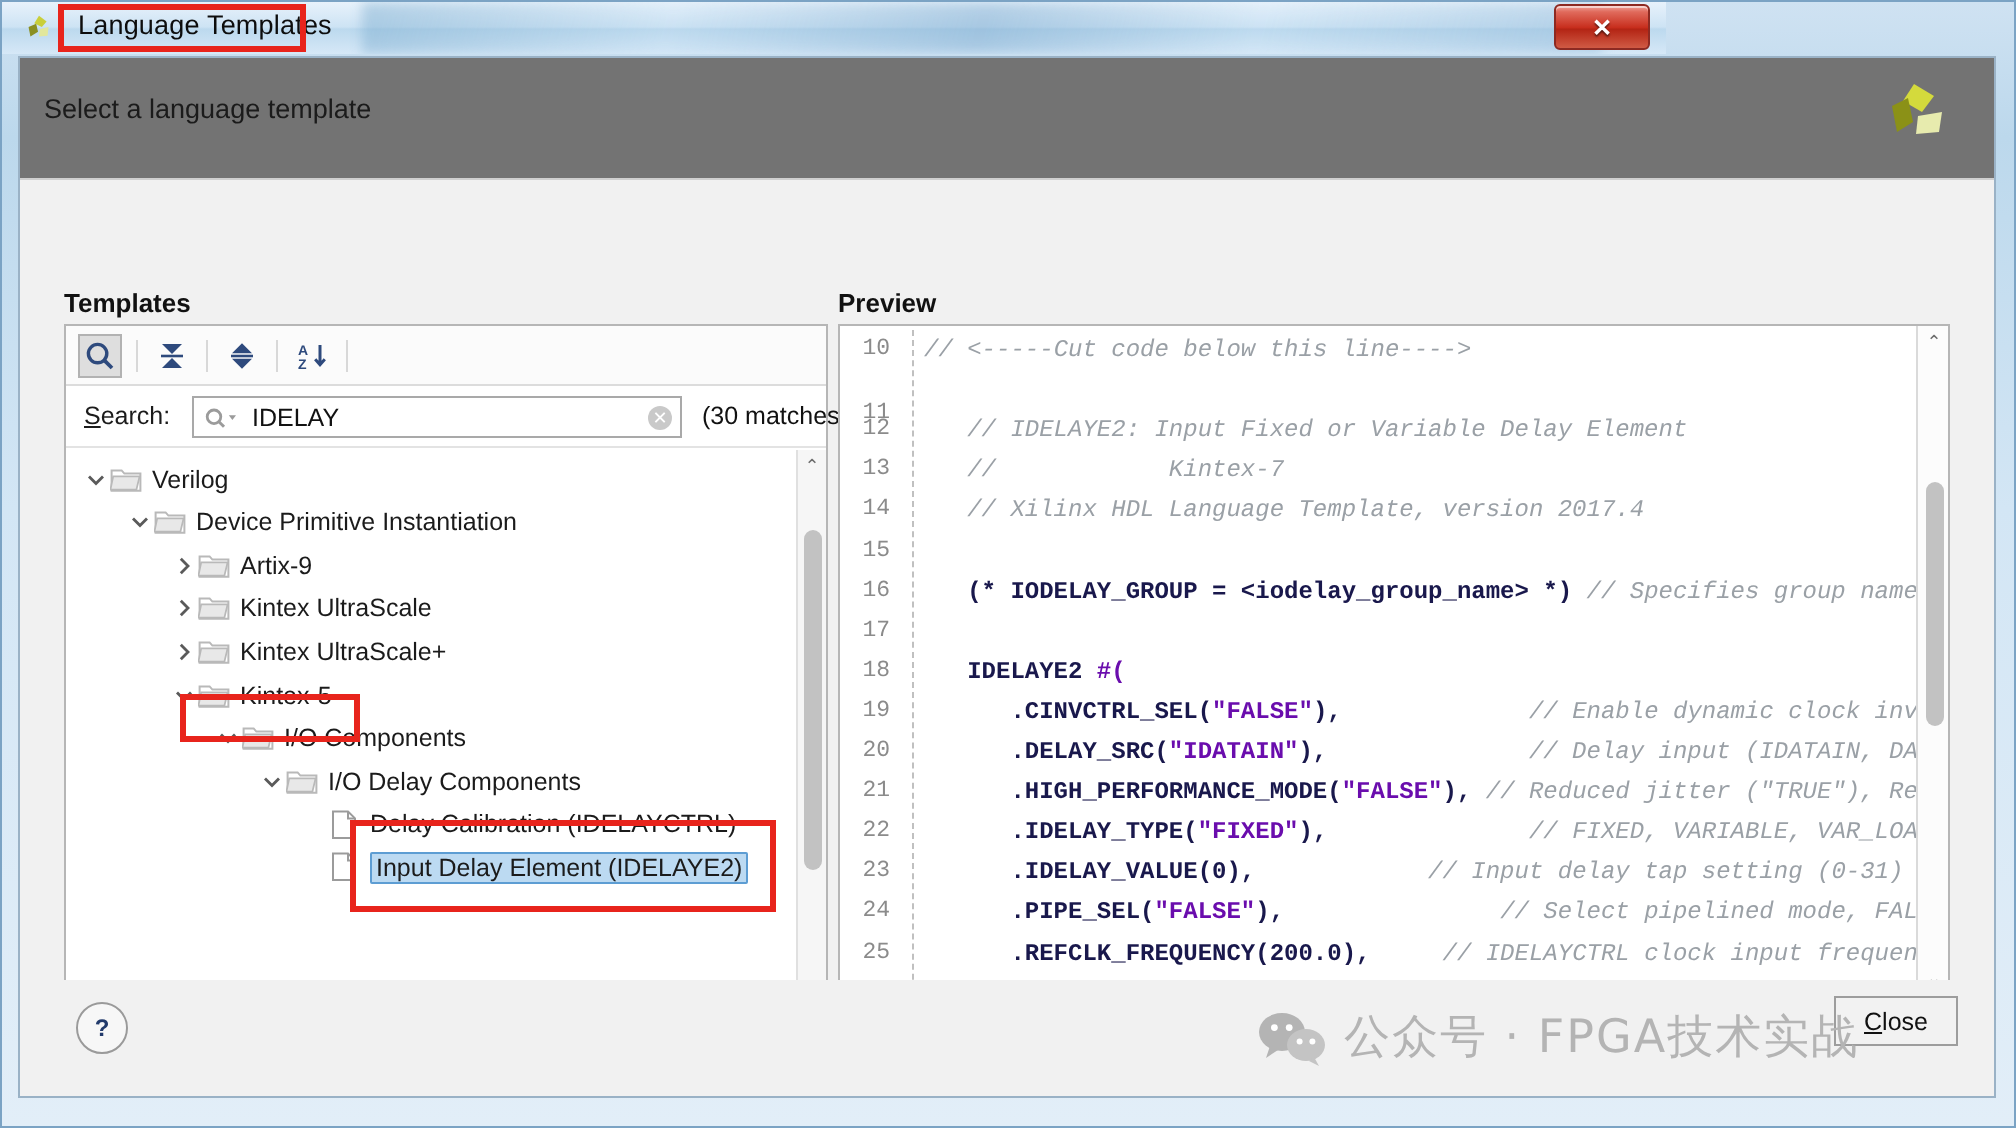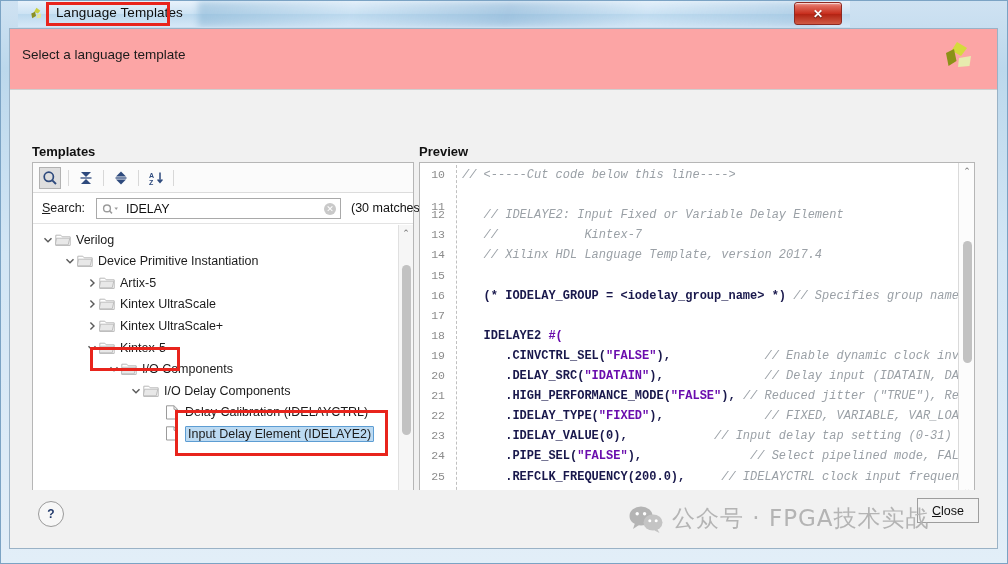--- a/index.html
+++ b/index.html
@@ -11,21 +11,21 @@
   .screen{position:relative;width:1008px;height:564px;overflow:hidden;}
 
   
   .win-frame{
     position:absolute;left:0;top:0;width:1008px;height:564px;
     background:linear-gradient(to bottom,#cfe2f2 0%,#bcd8ec 12%,#d3e6f5 45%,#e2eef8 100%);
     border:1px solid #7ba3c4;
     box-sizing:border-box;
   }
   .win-titlebar{
-    position:absolute;left:17px;top:0;width:832px;height:26px;
+    position:absolute;left:0;top:0;width:832px;height:26px;
     background:linear-gradient(to bottom,#e8f2fb 0%,#cde3f4 48%,#bcd9ee 52%,#d6e8f7 100%);
     overflow:hidden;
   }
   .title-texture{
     position:absolute;left:180px;top:0;width:620px;height:26px;
     background:linear-gradient(105deg,rgba(120,170,205,.45) 0%,rgba(190,220,240,.15) 25%,rgba(110,160,200,.4) 50%,rgba(200,228,245,.12) 72%,rgba(130,175,210,.38) 100%);
     filter:blur(3px);
   }
   .app-icon{
     position:absolute;left:9px;top:4px;width:19px;height:19px;
@@ -56,21 +56,21 @@
     font-family:"Liberation Sans", sans-serif;
   }
 
   
   .dlg{
     position:absolute;left:8px;top:27px;width:989px;height:521px;
     background:#f1f1f1;border:1px solid #9ab2c6;box-sizing:border-box;
   }
   .dlg-header{
     position:absolute;left:0;top:0;width:987px;height:60px;
-    background:#fca5a5;border-bottom:1px solid #cfcfcf;
+    background:#737373;border-bottom:1px solid #cfcfcf;
   }
   .dlg-header-title{
     position:absolute;left:12px;top:18px;
     font-size:13.5px;color:#1b1b1b;
   }
   .xilinx-logo{position:absolute;right:18px;top:8px;width:44px;height:44px;}
 
   .dlg-main{position:absolute;left:0;top:61px;width:987px;height:458px;background:#f1f1f1;}
 
   .panel-label{
@@ -339,21 +339,21 @@
               <div class="tnode" style="top: 47.2px; left: 52px;">
                 <span class="tw">
                   <svg width="10" height="10" viewBox="0 0 10 10">
                     <path d="M3.4 1.4 L7 5 L3.4 8.6" fill="none" stroke="#5a5a5a" stroke-width="1.4"></path>
                   </svg>
                 </span>
                 <svg class="tfolder" viewBox="0 0 16 14">
                   <path d="M0.8 2.2 h5 l1.4 1.6 h8 v8.6 h-14.4 z" fill="#ffffff" stroke="#b9b9b9" stroke-width="1"></path>
                   <path d="M1.6 5.2 h13.2 l-1.6 6.6 h-13 z" fill="#e8e8e8" stroke="#b9b9b9" stroke-width="0.9"></path>
                 </svg>
-                <span>Artix-5</span>
+                <span>Artix-9</span>
               </div>
               <div class="tnode" style="top: 68.8px; left: 52px;">
                 <span class="tw">
                   <svg width="10" height="10" viewBox="0 0 10 10">
                     <path d="M3.4 1.4 L7 5 L3.4 8.6" fill="none" stroke="#5a5a5a" stroke-width="1.4"></path>
                   </svg>
                 </span>
                 <svg class="tfolder" viewBox="0 0 16 14">
                   <path d="M0.8 2.2 h5 l1.4 1.6 h8 v8.6 h-14.4 z" fill="#ffffff" stroke="#b9b9b9" stroke-width="1"></path>
                   <path d="M1.6 5.2 h13.2 l-1.6 6.6 h-13 z" fill="#e8e8e8" stroke="#b9b9b9" stroke-width="0.9"></path>

